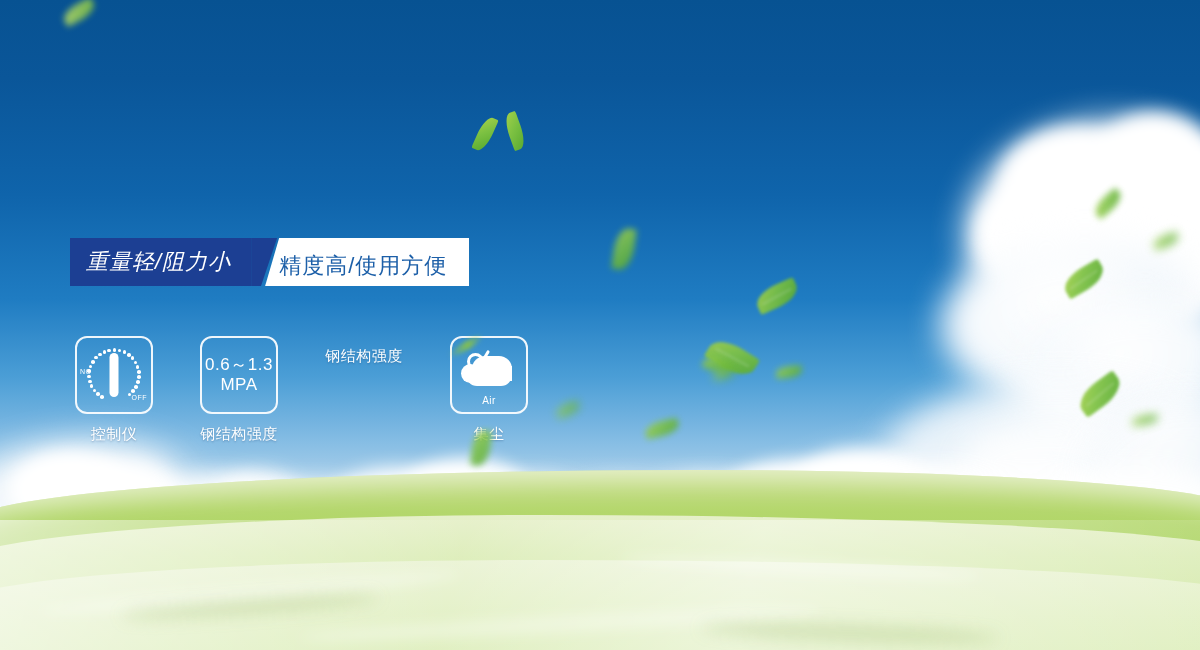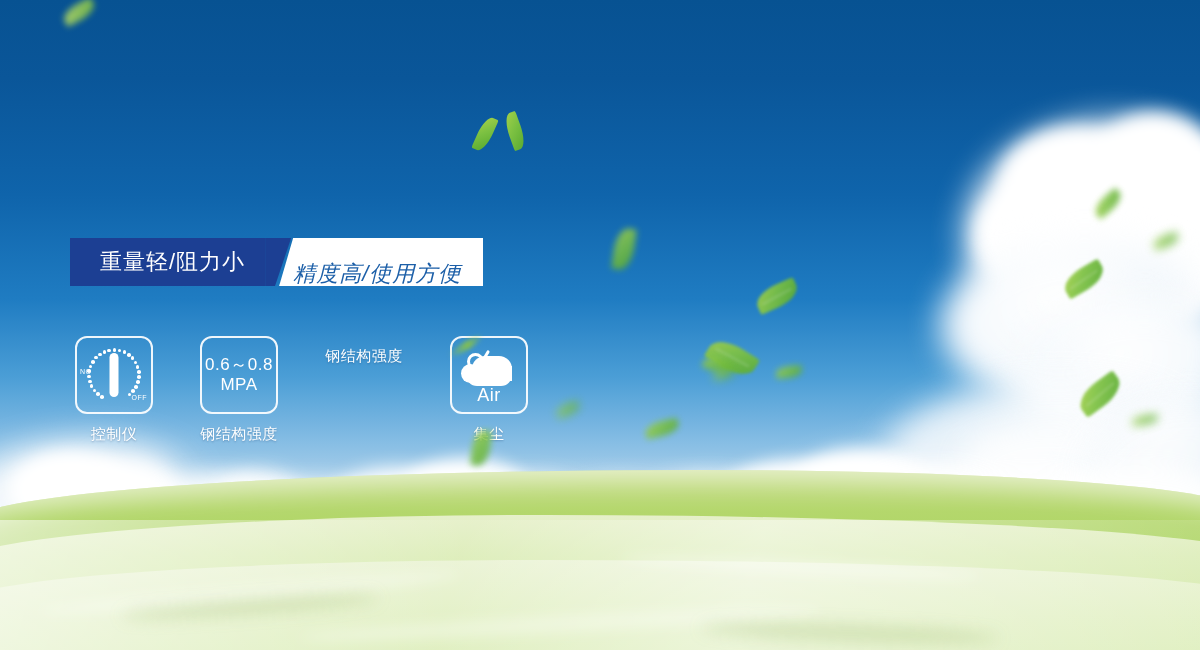--- a/index.html
+++ b/index.html
@@ -55,31 +55,30 @@
     position:absolute;left:72px;top:143px;
     font-size:55px;line-height:60px;letter-spacing:2px;
     color:#ffffff;font-weight:300;white-space:nowrap;
     text-shadow:0 1px 3px rgba(0,30,70,.25);
   }
 
   
   .subbar{position:absolute;left:70px;top:238px;height:48px;display:flex;}
   .sub-left{
     background:#1c3f93;color:#ffffff;
-    font-size:22px;line-height:48px;padding:0 20px 0 30px;
-    letter-spacing:1px;white-space:nowrap;position:relative;z-index:2;
+    font-size:22px;line-height:48px;padding:0 20px 0 16px;
+    letter-spacing:1px;white-space:nowrap;position:relative;z-index:2;font-style:italic;
   }
   .sub-wedge{width:26px;background:#1c3f93;position:relative;z-index:2;
     clip-path:polygon(0 0,100% 0,38% 100%,0 100%);}
   .sub-right{
     background:#ffffff;color:#1c5fa8;
-    font-size:22px;line-height:48px;padding:12px 22px 0 14px;
+    font-size:22px;line-height:48px;padding:4px 22px 0 14px;
     letter-spacing:1px;white-space:nowrap;margin-left:-12px;
     clip-path:polygon(14px 0,100% 0,100% 100%,0 100%);
-    font-style:italic;
   }
 
   
   .features{position:absolute;left:70px;top:336px;display:flex;gap:37px;}
   .feat{width:88px;display:flex;flex-direction:column;align-items:center;}
   .feat-box{
     width:78px;height:78px;border:2px solid rgba(255,255,255,.92);
     border-radius:12px;position:relative;
     display:flex;align-items:center;justify-content:center;
     box-sizing:border-box;
@@ -104,21 +103,21 @@
 
   
   .airicon{position:relative;width:62px;height:58px;}
   .airicon .c1{position:absolute;left:14px;top:10px;width:40px;height:25px;background:#fff;border-radius:13px 13px 0 0;}
   .airicon .c2{position:absolute;left:8px;top:20px;width:46px;height:20px;background:#fff;border-radius:0 0 11px 11px;}
   .airicon .c3{position:absolute;left:3px;top:18px;width:19px;height:19px;background:#fff;border-radius:50%;}
   .airicon .sun{position:absolute;left:9px;top:7px;width:17px;height:17px;border-radius:50%;
     border:3px solid #fff;box-sizing:border-box;background:transparent;}
   .airicon .ray{position:absolute;background:#fff;border-radius:2px;}
   .airicon .air{position:absolute;left:0;right:0;bottom:-2px;text-align:center;
-    color:#fff;font-size:18px;letter-spacing:.5px;}
+    color:#fff;font-size:10px;letter-spacing:.5px;}
   .airicon .streak{position:absolute;left:-12px;top:-4px;width:40px;height:8px;
     border-radius:50%;transform:rotate(-32deg);
     background:linear-gradient(90deg,rgba(141,198,63,0) 0%,rgba(141,198,63,.9) 55%,rgba(180,216,80,0) 100%);
     filter:blur(2px);}
 
   
   .leaf{position:absolute;border-radius:60% 8% 60% 8%;
     background:linear-gradient(135deg,#a8d24a 0%,#7cc142 45%,#55a82e 100%);}
   .leaf.pale{background:linear-gradient(135deg,#c2df6a 0%,#9ed054 50%,#74bb3c 100%);}
   .leaf.blur1{filter:blur(1.6px);opacity:.92;}
@@ -233,21 +232,21 @@
           <div class="no">NO</div>
           <div class="off">OFF</div>
         </div>
       </div>
       <div class="feat-label">控制仪</div>
     </div>
 
     <div class="feat">
       <div class="feat-box">
         <div class="feat-text">
-          <div>0.6～0.8</div>
+          <div>0.6～1.3</div>
           <div>MPA</div>
         </div>
       </div>
       <div class="feat-label">钢结构强度</div>
     </div>
 
 
     <div class="feat">
       <div class="feat-label">钢结构强度</div>
     </div>

